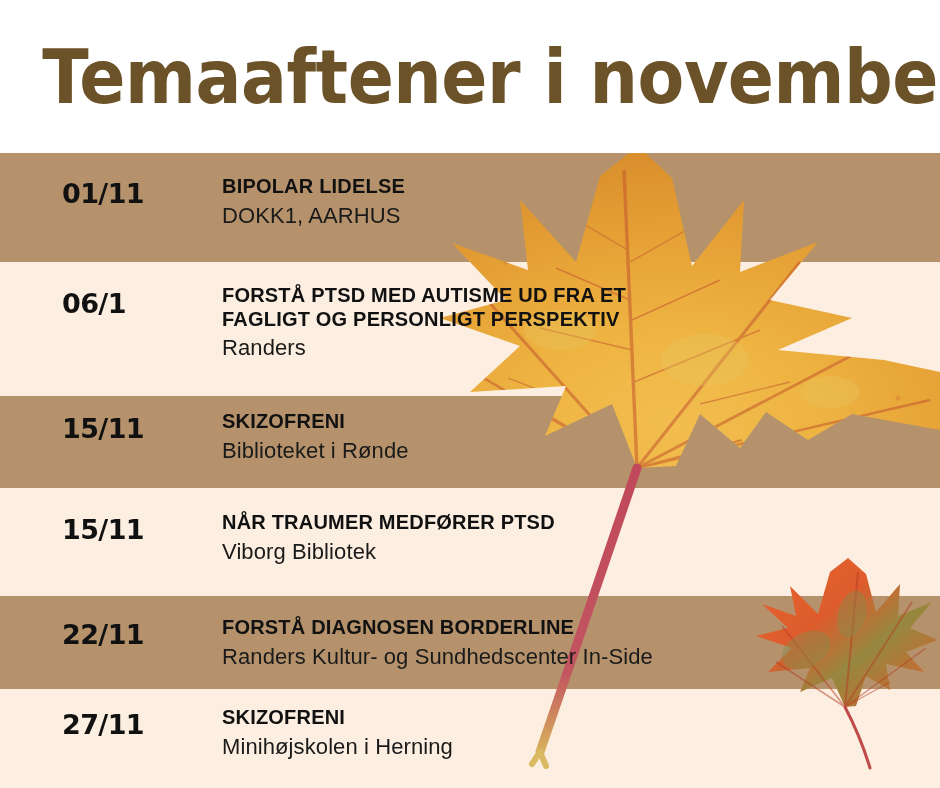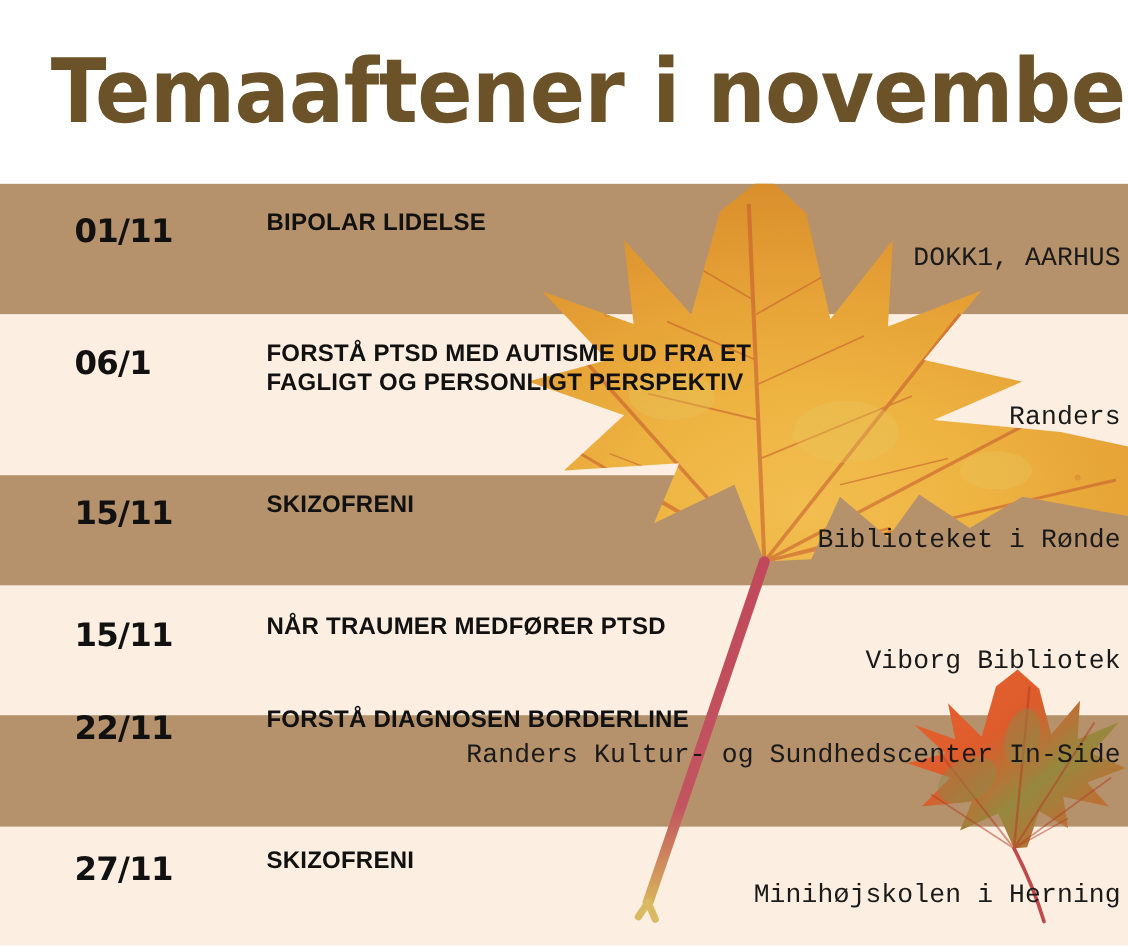--- a/index.html
+++ b/index.html
@@ -99,29 +99,28 @@
     font-family: "Liberation Sans", sans-serif;
     font-size: 20px;
     font-weight: 700;
     color: #111111;
     letter-spacing: 0.2px;
     line-height: 1.18;
     margin: 0;
     white-space: pre-line;
   }
   .row-venue {
-    font-family: Liberation Mono, monospace;
+    font-family: Liberation Sans, sans-serif;
     font-size: 22px;
     font-weight: 400;
     color: #1a1a1a;
     letter-spacing: 0.1px;
     line-height: 1.2;
     margin: 4px 0 0 0;
     white-space: nowrap;
-    text-align: right;
   }
 </style>
 </head>
 <body>
 
 <div id="poster">
 
   <div class="bands">
     <div class="band brown" style="top:0px;height:109px;"></div>
     <div class="band cream" style="top:109px;height:134px;"></div>
@@ -258,21 +257,21 @@
     </div>
 
     <div class="row" style="top:335px;height:108px;">
       <div class="row-date" style="top:26px;">15/11</div>
       <div class="row-body" style="top:23px;">
         <p class="row-title">NÅR TRAUMER MEDFØRER PTSD</p>
         <p class="row-venue">Viborg Bibliotek</p>
       </div>
     </div>
 
-    <div class="row" style="top:421px;height:79px;">
+    <div class="row" style="top:448px;height:79px;">
       <div class="row-date" style="top:18px;">22/11</div>
       <div class="row-body" style="top:15px;">
         <p class="row-title">FORSTÅ DIAGNOSEN BORDERLINE</p>
         <p class="row-venue">Randers Kultur- og Sundhedscenter In-Side</p>
       </div>
     </div>
 
     <div class="row" style="top:536px;height:99px;">
       <div class="row-date" style="top:20px;">27/11</div>
       <div class="row-body" style="top:17px;">

